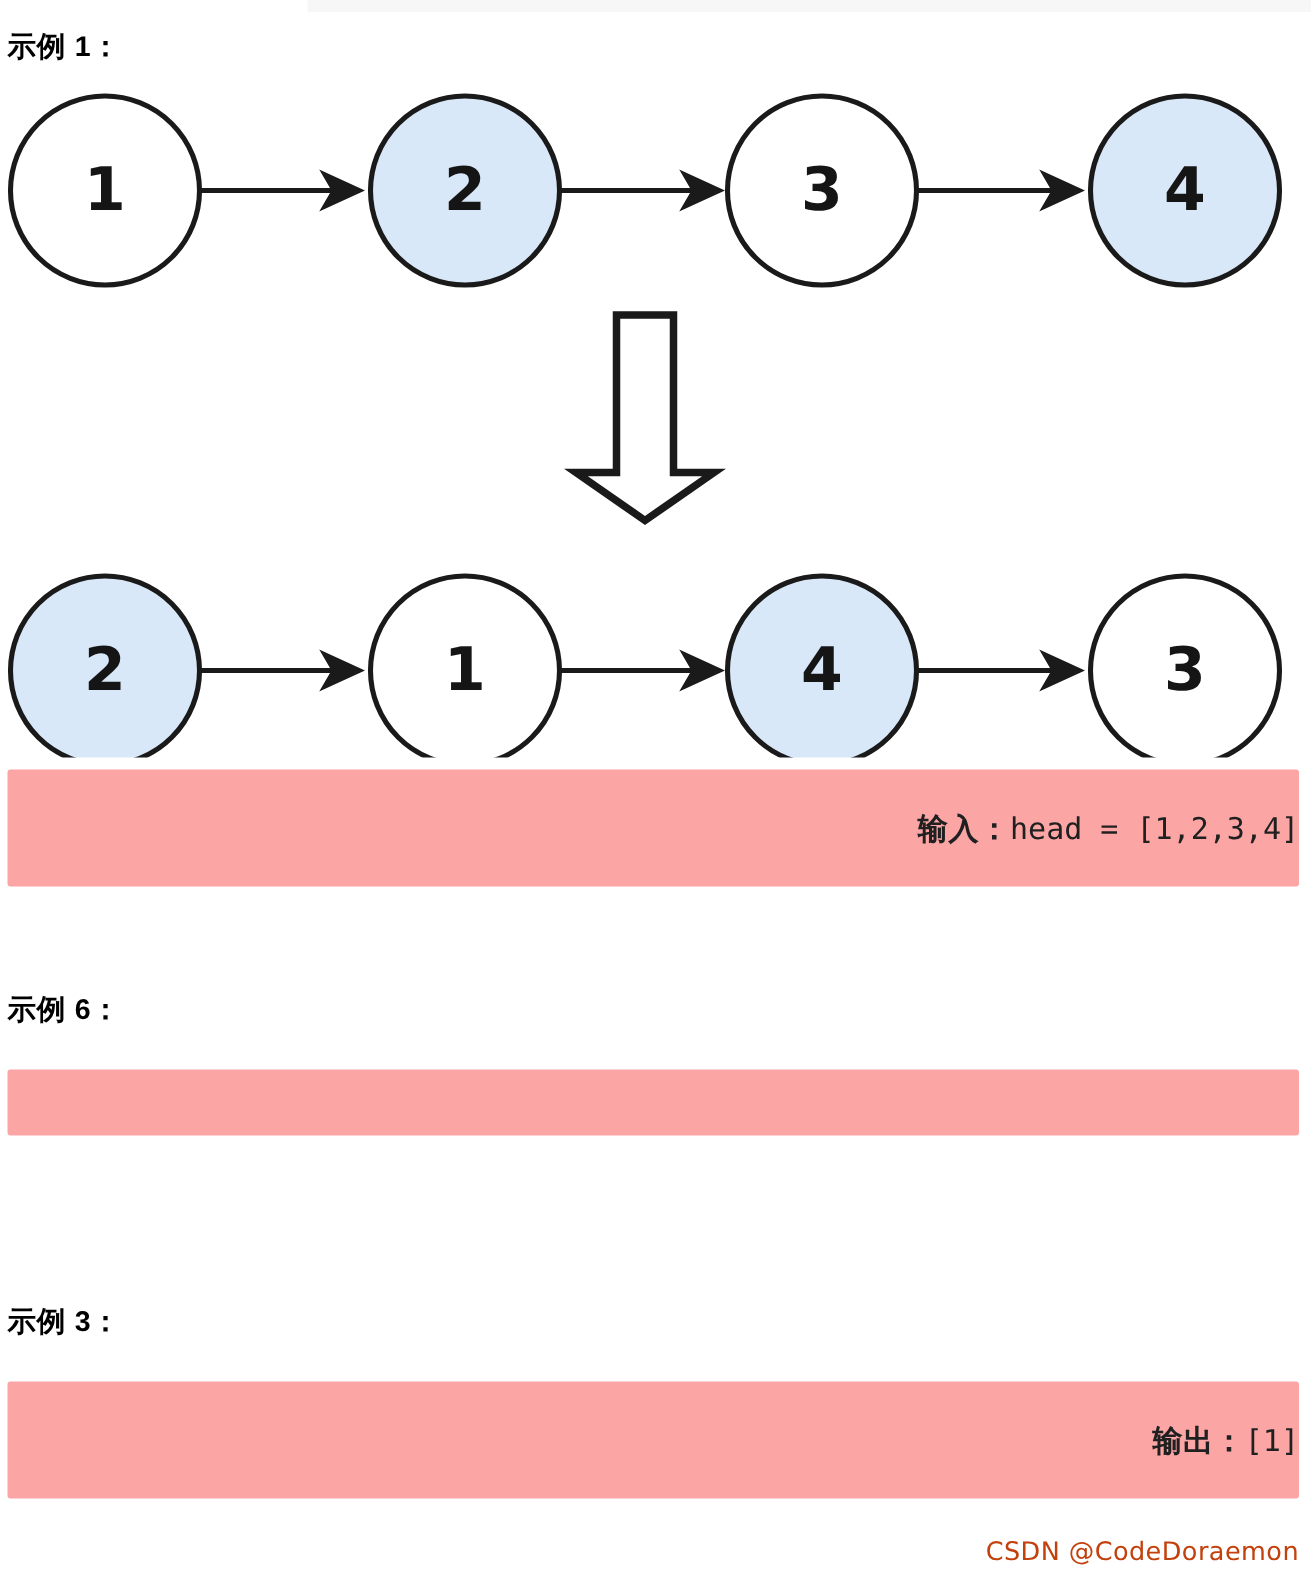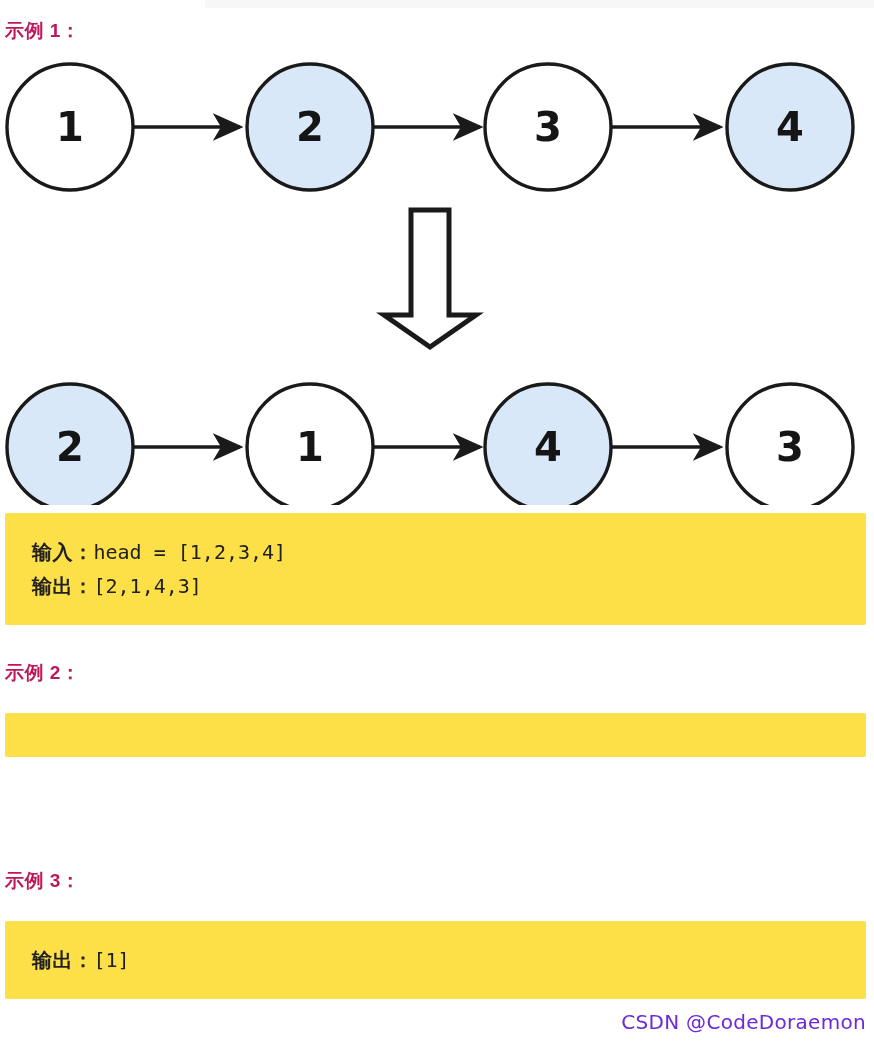--- a/index.html
+++ b/index.html
@@ -27,61 +27,62 @@
     height: 8px;
     background: #f7f7f7;
   }
 
   .example-heading {
     position: absolute;
     left: 5px;
     font-size: 19px;
     font-weight: 700;
     letter-spacing: 0.5px;
-    color: #be185d;
+    color: #000000;
     white-space: nowrap;
   }
 
   
   .diagram {
     position: absolute;
     left: 0;
     width: 874px;
   }
   .diagram svg { display: block; }
 
   
   .code-block {
     position: absolute;
     left: 5px;
     width: 861px;
     box-sizing: border-box;
-    background: #fde047;
+    background: #fca5a5;
     padding: 22px 0 22px 27px;
     border-radius: 2px;
+    text-align: right;
   }
   .code-line {
     font-family: "DejaVu Sans Mono", "Liberation Mono", monospace;
     font-size: 20px;
     line-height: 34px;
     color: #202020;
     white-space: pre;
   }
   .code-line .label {
     font-family: "DejaVu Sans", "Liberation Sans", sans-serif;
     font-weight: 700;
     letter-spacing: 0.5px;
   }
 
   .watermark {
     position: absolute;
     right: 8px;
-    bottom: 14px;
-    font-size: 20px;
-    color: #6d28d9;
+    bottom: 3px;
+    font-size: 17px;
+    color: #c2410c;
     font-family: "DejaVu Sans", "Liberation Sans", sans-serif;
     letter-spacing: 0.3px;
     white-space: nowrap;
   }
 
   .node-text {
     font-family: "DejaVu Sans", "Liberation Sans", sans-serif;
     font-size: 40px;
     font-weight: 700;
     fill: #151515;
@@ -147,24 +148,23 @@
       <g>
         <circle cx="790" cy="392" r="63" fill="#ffffff" stroke="#1a1a1a" stroke-width="3.4"></circle>
         <text class="node-text" x="790" y="392" text-anchor="middle" dominant-baseline="central">3</text>
       </g>
     </g>
   </svg>
 </div>
 
 <div class="code-block" style="top:513px;">
   <div class="code-line"><span class="label">输入：</span><span>head = [1,2,3,4]</span></div>
-  <div class="code-line"><span class="label">输出：</span><span>[2,1,4,3]</span></div>
 </div>
 
-<div class="example-heading" style="top:660px;">示例 2：</div>
+<div class="example-heading" style="top:660px;">示例 6：</div>
 
 <div class="code-block" style="top:713px;">
 </div>
 
 <div class="example-heading" style="top:868px;">示例 3：</div>
 
 <div class="code-block" style="top:921px;">
   <div class="code-line"><span class="label">输出：</span><span>[1]</span></div>
 </div>
 

